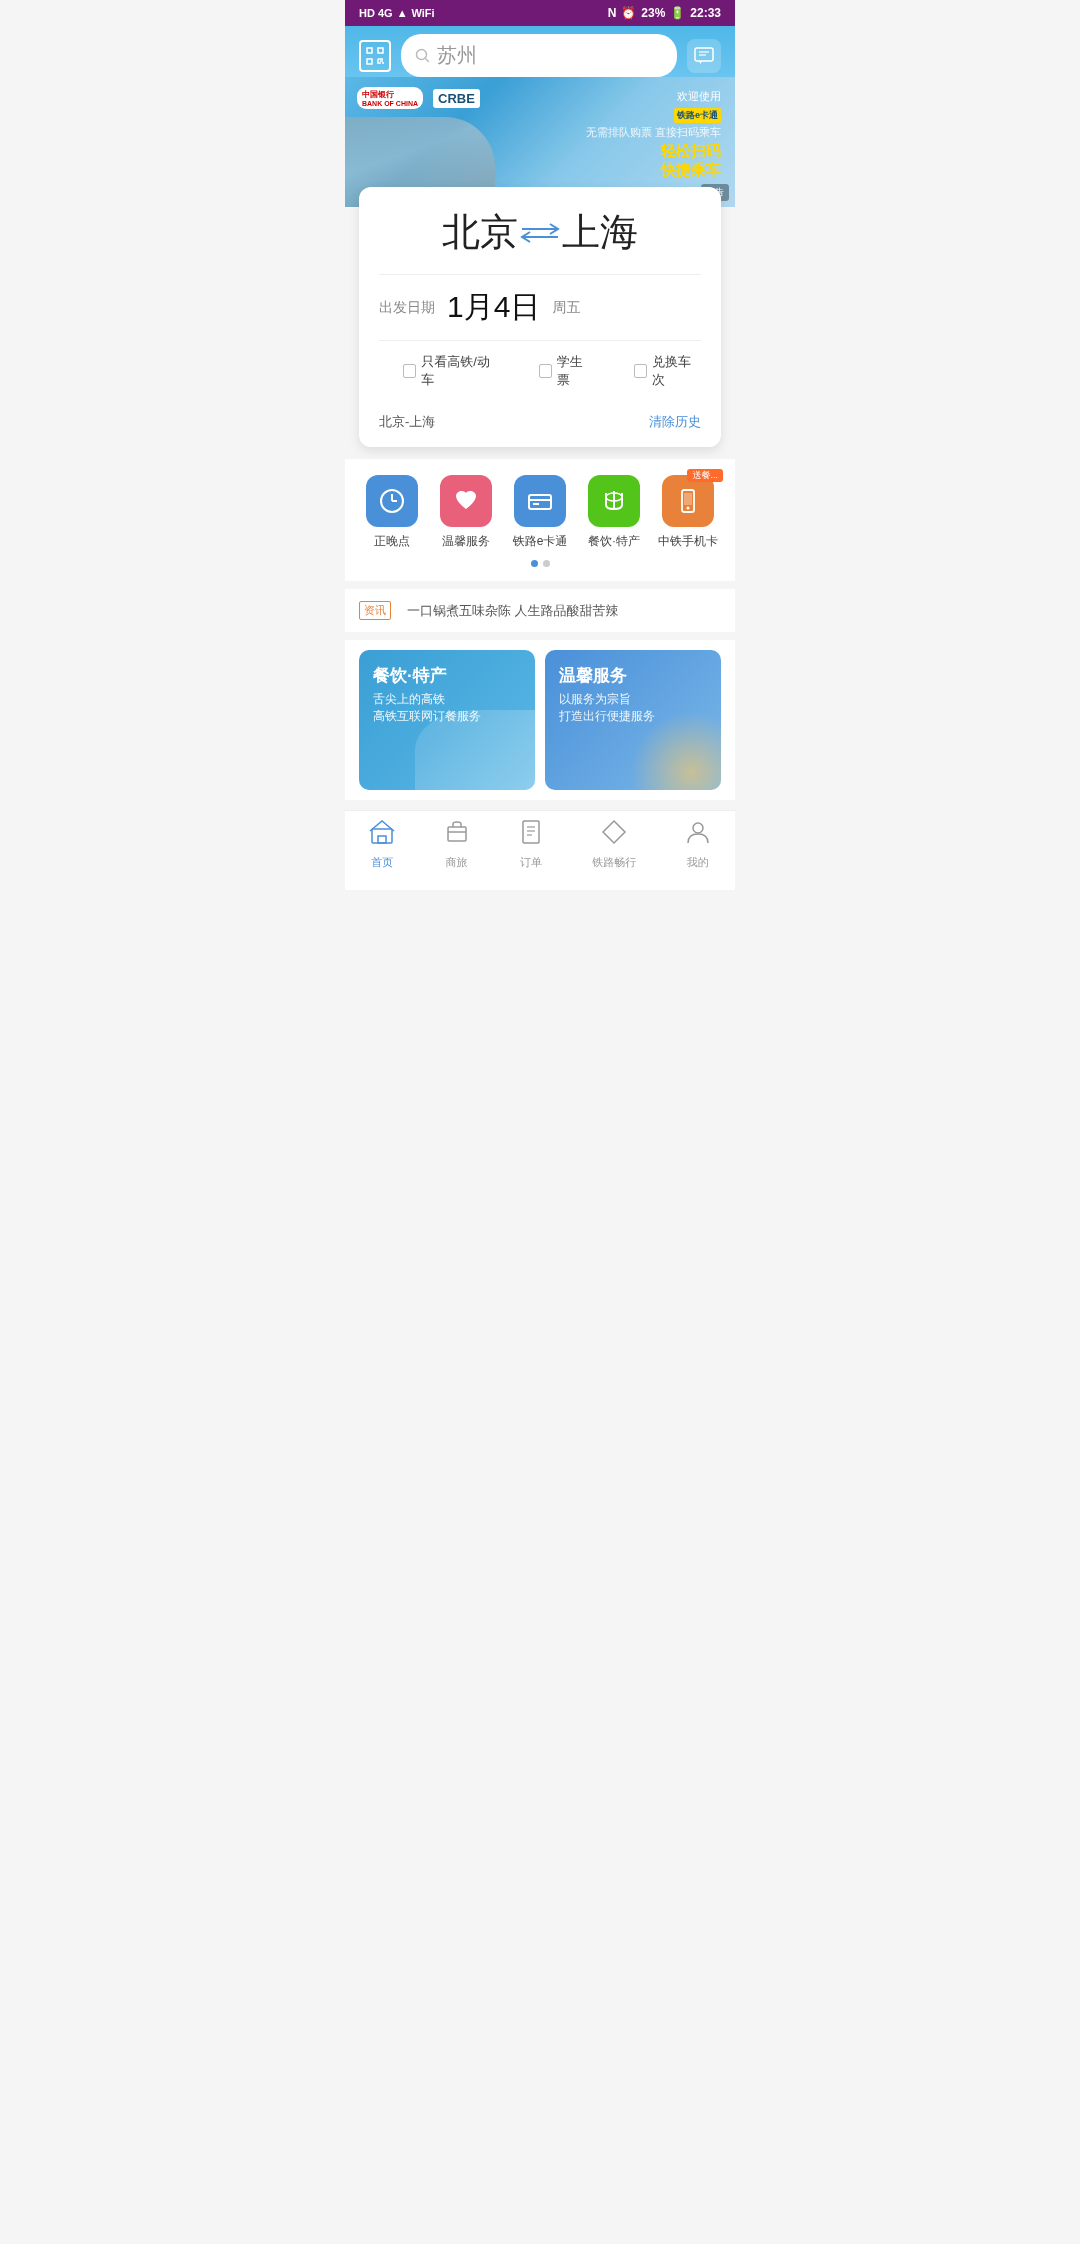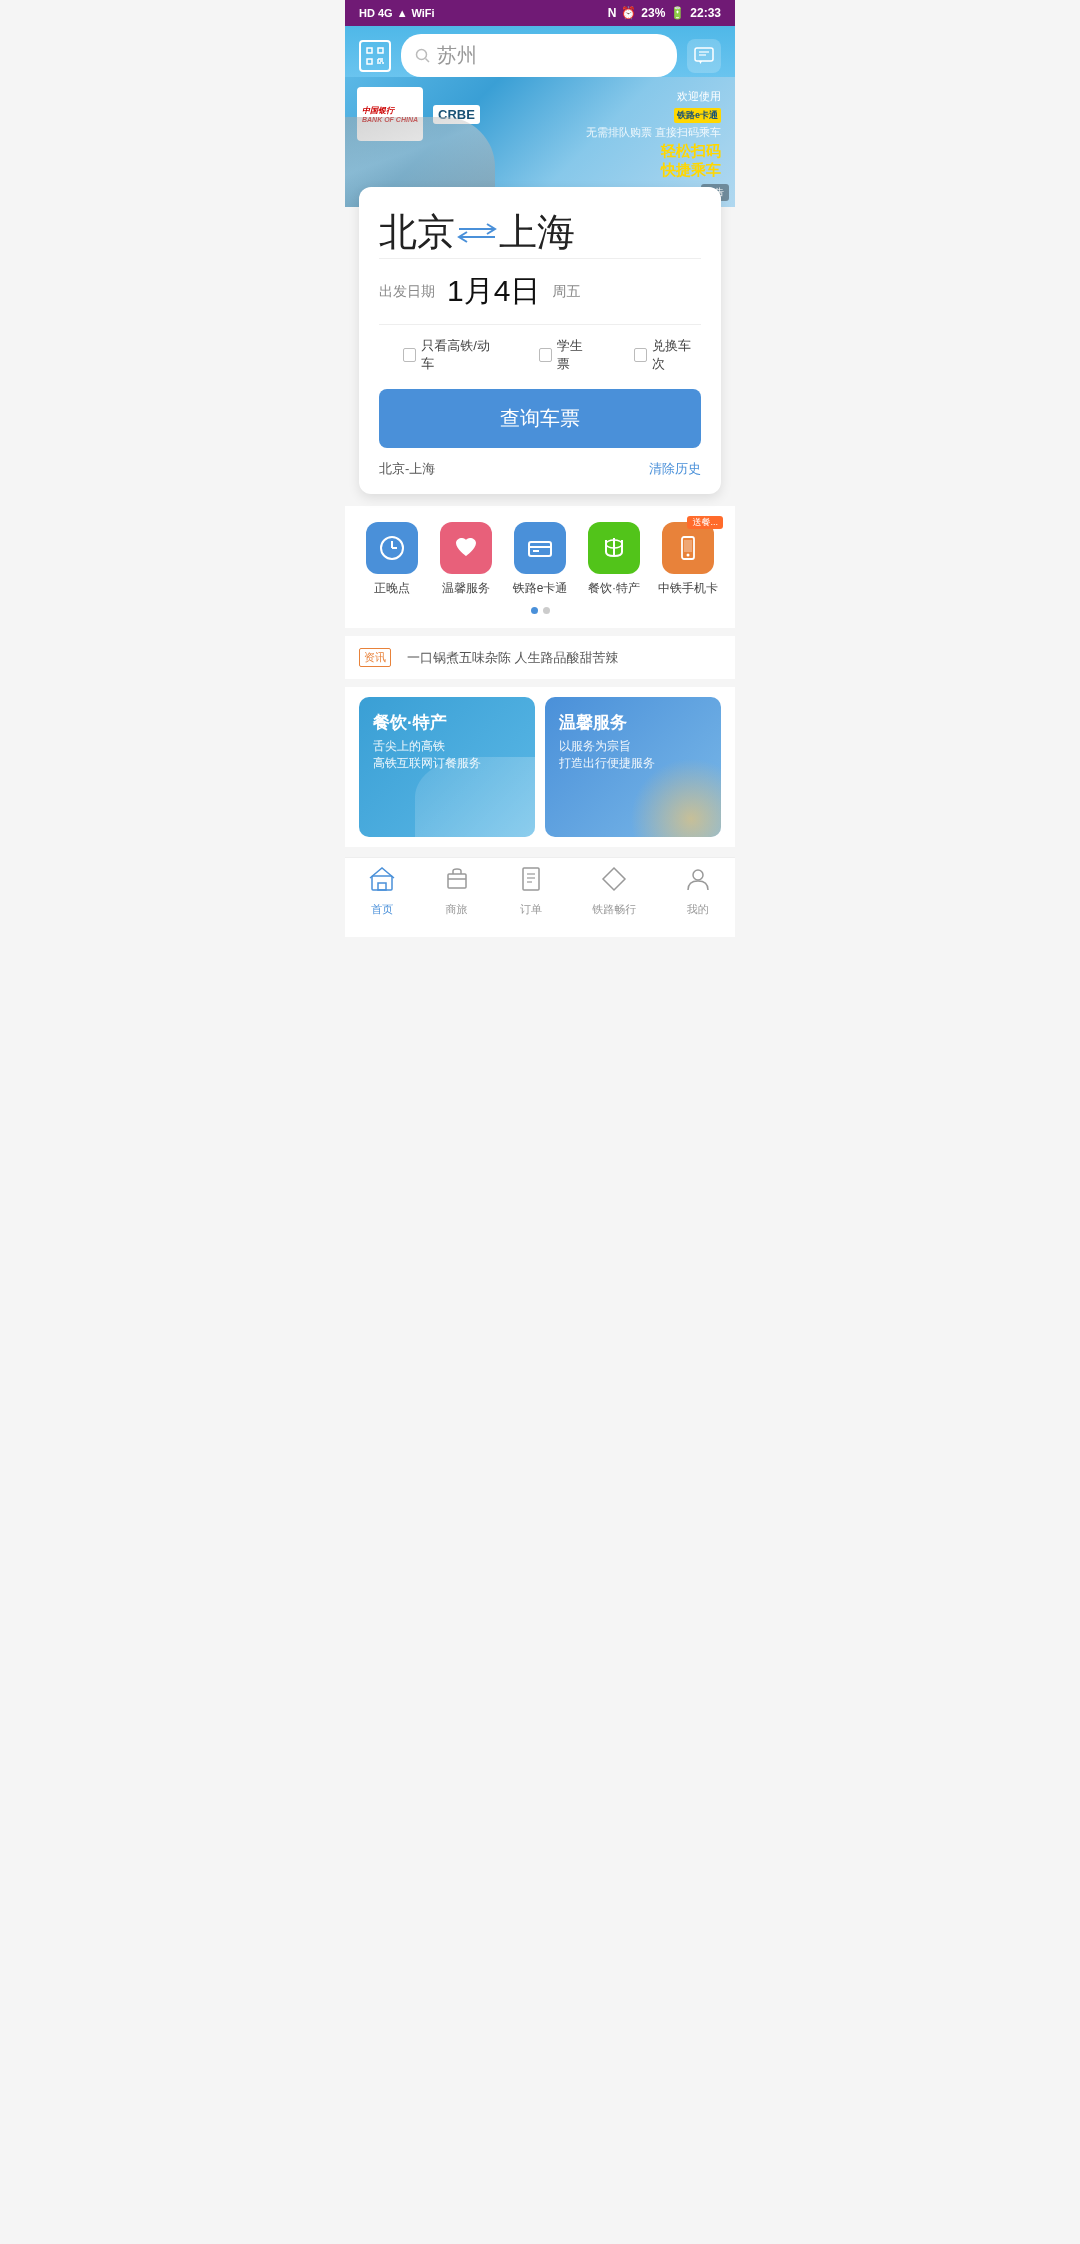--- a/index.html
+++ b/index.html
@@ -72,26 +72,25 @@
       display: flex;
       align-items: center;
     }
     .banner-logos {
       position: absolute;
       top: 10px; left: 12px;
       display: flex; gap: 10px; align-items: center;
     }
     .bank-logo {
       background: white;
-      border-radius: 4px;
-      padding: 18px 5px;
+      border-radius: 9px;
+      padding: 2px 5px;
       font-size: 9px;
       color: #c00;
       font-weight: bold;
-      font-style: italic;
     }
     .crbe-logo {
       background: white;
       border-radius: 3px;
       padding: 2px 5px;
       font-size: 13px;
       color: #1a5276;
       font-weight: bold;
     }
     .banner-right-text {
@@ -137,21 +136,22 @@
       border-radius: 12px;
       margin: -20px 14px 0 14px;
       padding: 20px 20px 16px 20px;
       box-shadow: 0 4px 12px rgba(0,0,0,0.1);
       position: relative;
       z-index: 10;
     }
     .route-row {
       display: flex;
       align-items: center;
-      justify-content: flex-start;
+      justify-content: center;
+      margin-bottom: 16px;
     }
     .city-name {
       font-size: 38px;
       font-weight: 400;
       color: #222;
     }
     .swap-btn {
       width: 44px; height: 28px;
       display: flex; align-items: center; justify-content: center;
       color: #4a90d9;
@@ -419,21 +419,20 @@
     </label>
     <label class="option-item">
       <span class="checkbox"></span>
       <span>学生票</span>
     </label>
     <label class="option-item">
       <span class="checkbox"></span>
       <span>兑换车次</span>
     </label>
   </div>
-  <button class="search-btn">查询车票</button>
   <div class="history-row">
     <span class="history-text">北京-上海</span>
     <span class="clear-history">清除历史</span>
   </div>
 </div>
 
 <div class="quick-icons">
   <div class="icons-grid">
     <div class="icon-item">
       <div class="icon-box blue">

